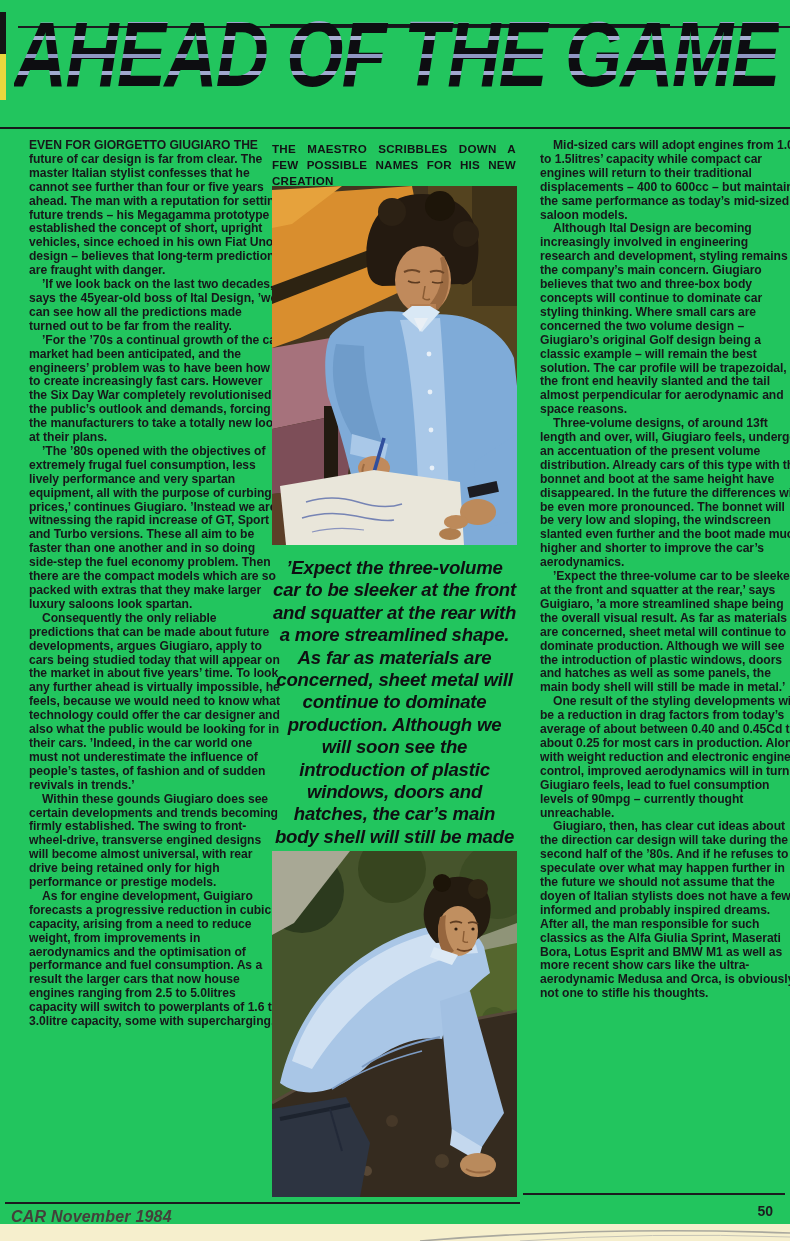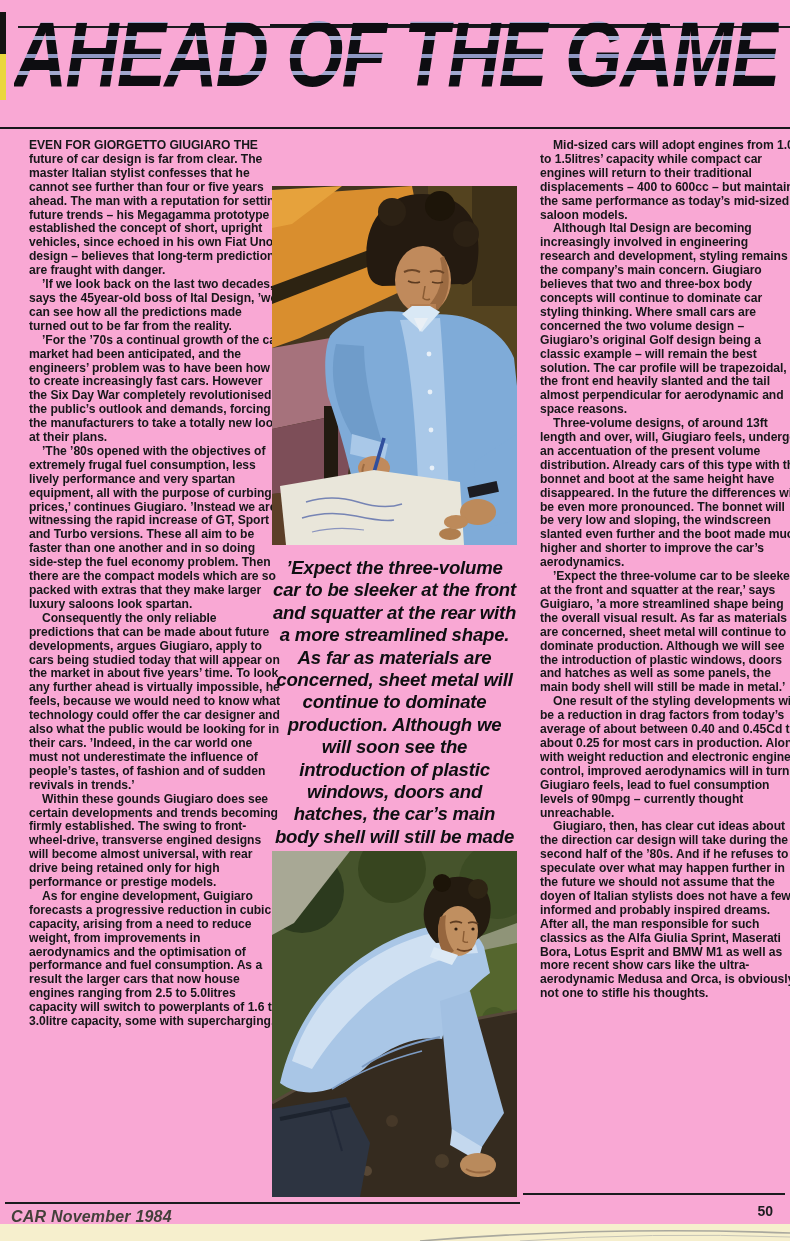--- a/index.html
+++ b/index.html
@@ -1,18 +1,18 @@
 <!DOCTYPE html>
 <html><head>
 <meta charset="utf-8">
 <style>
   html,body{margin:0;padding:0;}
   body{width:790px;height:1241px;overflow:hidden;background:#f8f4ee;
        font-family:"Liberation Sans",sans-serif;}
-  .page{position:relative;width:790px;height:1241px;background:#f9a8d4;overflow:hidden;}
+  .page{position:relative;width:790px;height:1241px;background:#22c55e;overflow:hidden;}
 
   
   .edge-black{position:absolute;left:0;top:12px;width:6px;height:42px;background:#141414;}
   .edge-yellow{position:absolute;left:0;top:54px;width:6px;height:46px;background:#ead73e;}
 
   .top-rule{position:absolute;top:26px;left:18px;right:0;height:2px;background:#1c1c20;}
   .top-rule-bold{position:absolute;top:24px;left:270px;width:400px;height:3px;background:#15151a;}
 
   .masthead-title{position:absolute;top:8px;left:14px;white-space:nowrap;
      font-style:italic;font-weight:700;font-size:93px;line-height:1;
@@ -77,20 +77,21 @@
   <div class="col col1">
       <p>EVEN FOR GIORGETTO GIUGIARO THE future of car design is far from clear. The master Italian stylist confesses that he cannot see further than four or five years ahead. The man with a reputation for setting future trends – his Megagamma prototype established the concept of short, upright vehicles, since echoed in his own Fiat Uno design – believes that long-term predictions are fraught with danger.</p>
       <p>’If we look back on the last two decades,’ says the 45year-old boss of Ital Design, ’we can see how all the predictions made turned out to be far from the reality.</p>
       <p>’For the ’70s a continual growth of the car market had been anticipated, and the engineers’ problem was to have been how to create increasingly fast cars. However the Six Day War completely revolutionised the public’s outlook and demands, forcing the manufacturers to take a totally new look at their plans.</p>
       <p>’The ’80s opened with the objectives of extremely frugal fuel consumption, less lively performance and very spartan equipment, all with the purpose of curbing prices,’ continues Giugiaro. ’Instead we are witnessing the rapid increase of GT, Sport and Turbo versions. These all aim to be faster than one another and in so doing side-step the fuel economy problem. Then there are the compact models which are so packed with extras that they make larger luxury saloons look spartan.</p>
       <p>Consequently the only reliable predictions that can be made about future developments, argues Giugiaro, apply to cars being studied today that will appear on the market in about five years’ time. To look any further ahead is virtually impossible, he feels, because we would need to know what technology could offer the car designer and also what the public would be looking for in their cars. ’Indeed, in the car world one must not underestimate the influence of people’s tastes, of fashion and of sudden revivals in trends.’</p>
       <p>Within these gounds Giugiaro does see certain developments and trends becoming firmly established. The swing to front-wheel-drive, transverse engined designs will become almost universal, with rear drive being retained only for high performance or prestige models.</p>
       <p>As for engine development, Guigiaro forecasts a progressive reduction in cubic capacity, arising from a need to reduce weight, from improvements in aerodynamics and the optimisation of performance and fuel consumption. As a result the larger cars that now house engines ranging from 2.5 to 5.0litres capacity will switch to powerplants of 1.6 to 3.0litre capacity, some with supercharging.</p>
     </div>
 
+  <div class="photo-caption">THE MAESTRO SCRIBBLES DOWN A FEW POSSIBLE NAMES FOR HIS NEW CREATION</div>
 
   <div class="photo1">
     <svg viewBox="0 0 245 359" preserveAspectRatio="none">
       <rect width="245" height="359" fill="#43351f"></rect>
       <polygon points="0,10 140,0 158,92 28,152 0,162" fill="#d98e2e"></polygon>
       <polygon points="0,4 70,0 20,38 0,42" fill="#e6a23c"></polygon>
       <polygon points="0,100 156,42 160,56 0,118" fill="#2d2312"></polygon>
       <rect x="156" y="0" width="89" height="210" fill="#54431f"></rect>
       <rect x="200" y="0" width="45" height="120" fill="#3e3118"></rect>
       <polygon points="0,162 70,150 86,225 0,243" fill="#a6727c"></polygon>

